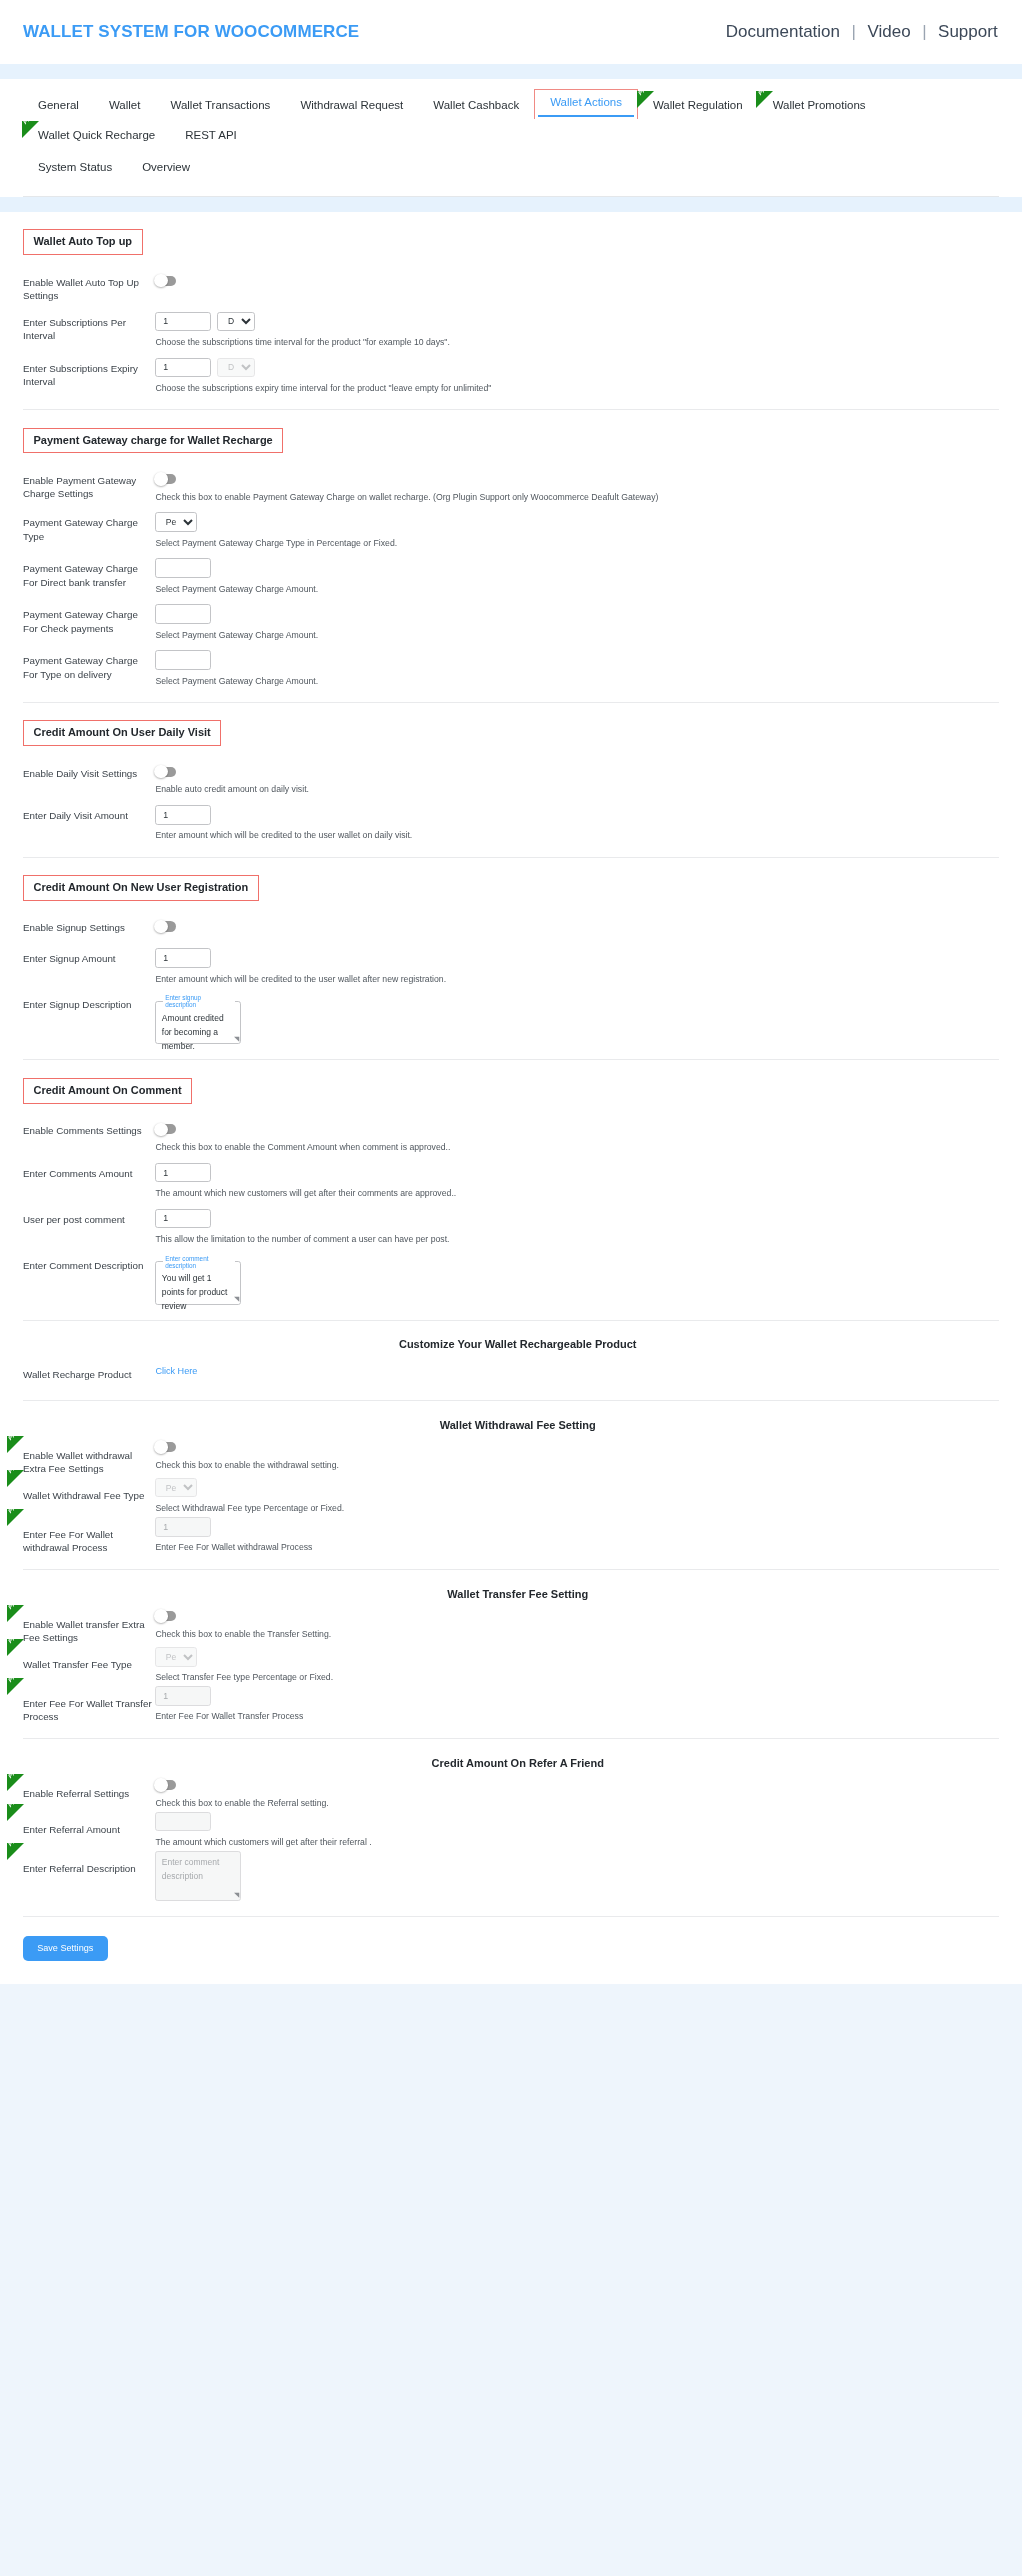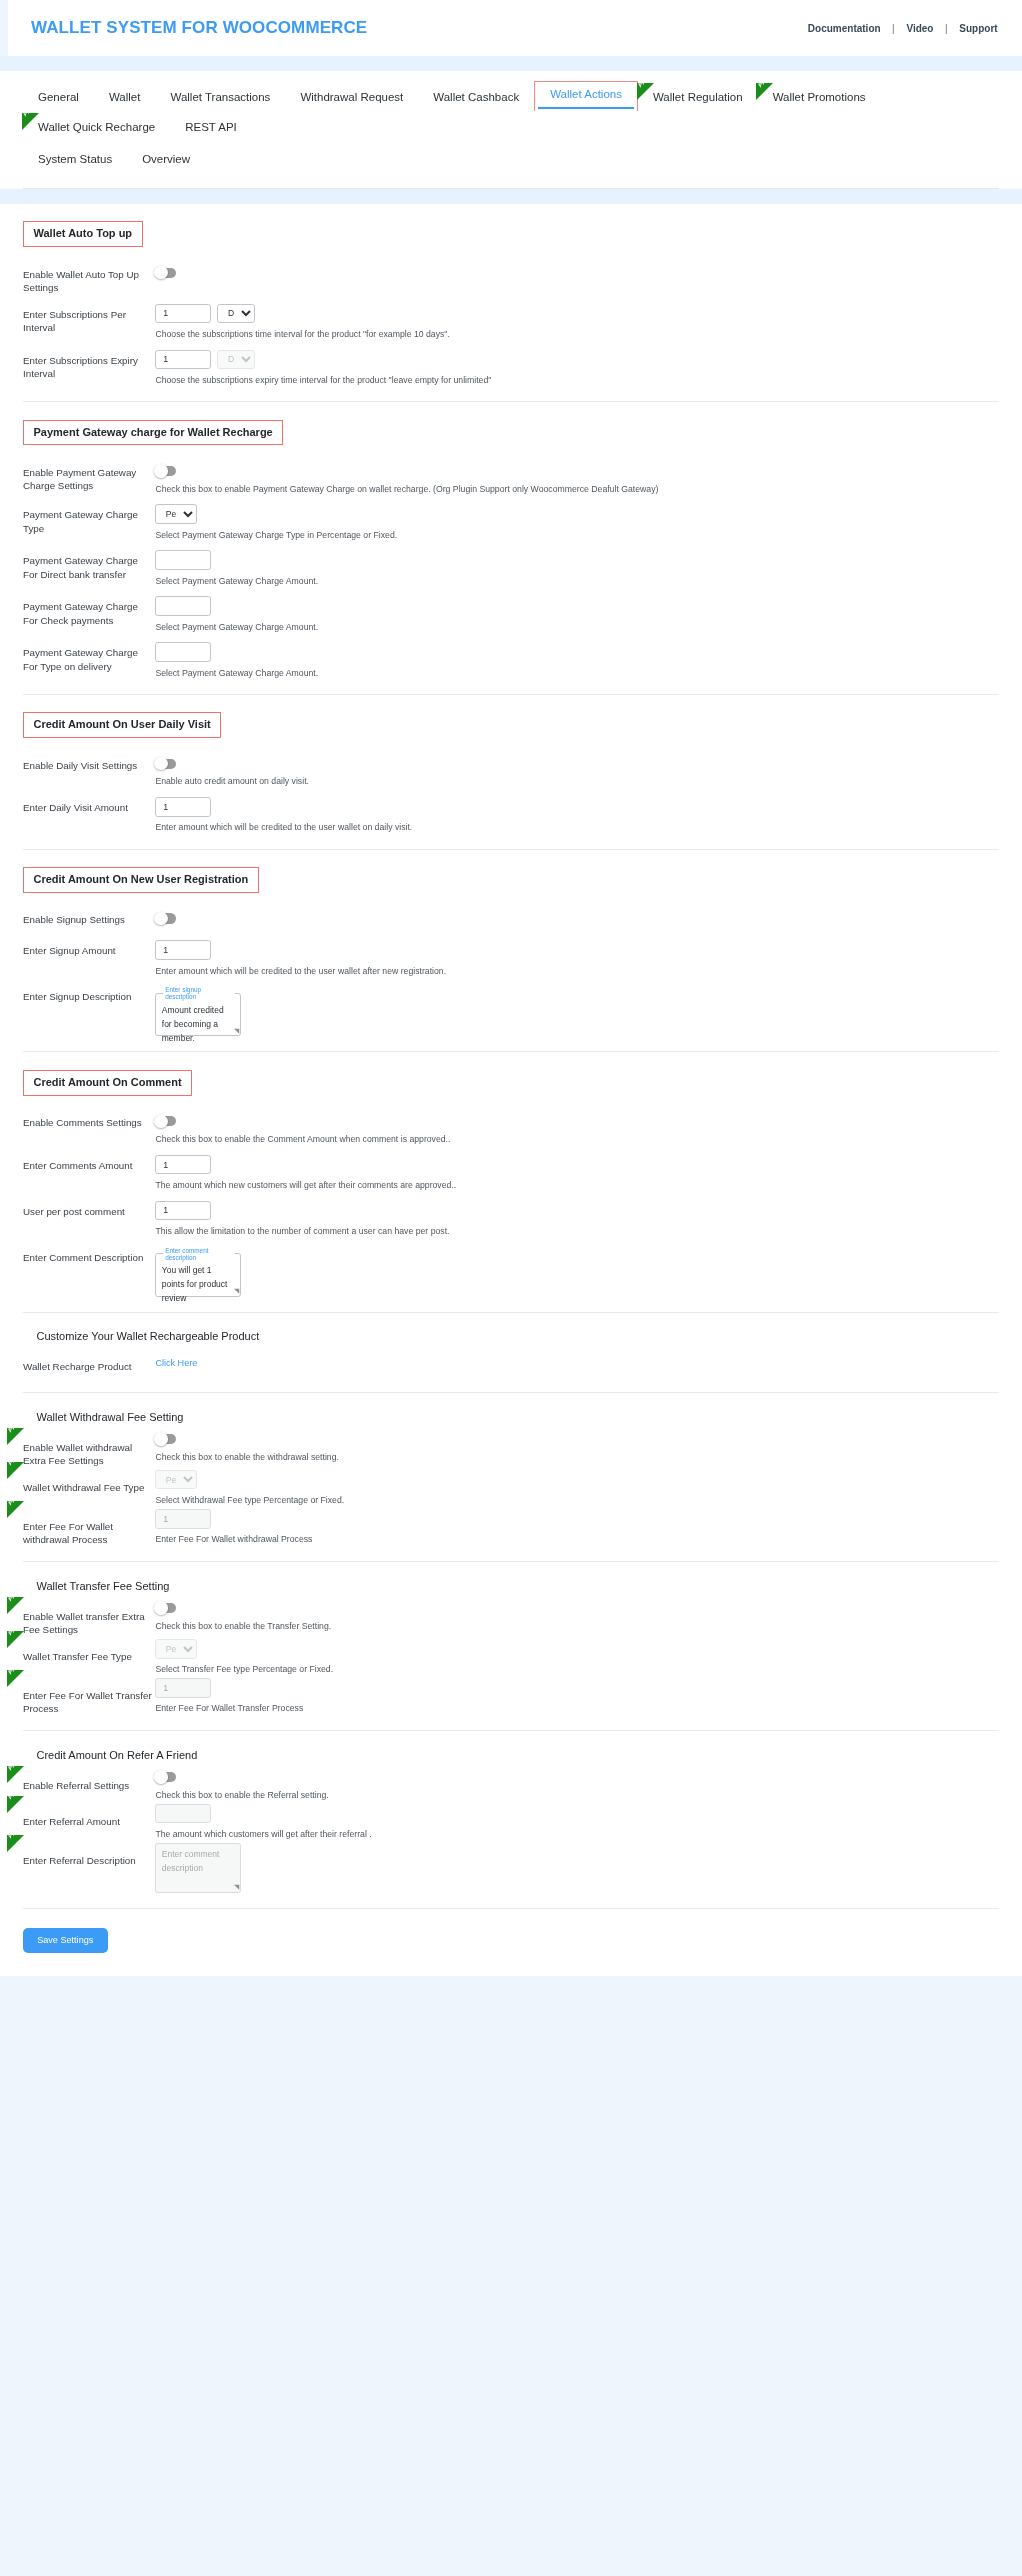--- a/index.html
+++ b/index.html
@@ -9,34 +9,33 @@
     background:#eef5fc;
     font-family:"Liberation Sans", sans-serif;
     color:#32373c;
     -webkit-font-smoothing:antialiased;
   }
   .page { width:1022px; position:relative; }
 
   
   .topbar {
     background:#fff;
-    height:56px;
+    height:64px;
     display:flex;
     align-items:center;
     justify-content:space-between;
     padding:0 24.4px 0 23px;
-    margin-left:8px;
   }
   .brand {
     color:#3b9bf5;
     font-size:17px;
     font-weight:bold;
     letter-spacing:0.1px;
   }
-  .toplinks { display:flex; align-items:center; font-size:10px; color:#3c4858;font-weight:bold; }
+  .toplinks { display:flex; align-items:center; font-size:17px; color:#3c4858; }
   .toplinks a { color:#3c4858; text-decoration:none; }
   .toplinks .sep { margin:0 11.5px; color:#9aa4b1; }
 
   .bluestrip { height:15px; background:#e6f2fd; }
 
   
   .tabwrap { background:#fff; padding:9.5px 0 0 0; }
   .tabrow {
     display:flex;
     align-items:flex-end;
@@ -102,22 +101,23 @@
     margin:17.6px 0 6.8px 0;
     font-size:11px;
     font-weight:bold;
     color:#23282d;
     line-height:1;
   }
   .sec-head-plain {
     display:block;
     margin:17.6px 0 4.1px 13.5px;
     font-size:11px;
-    font-weight:normal;
+    font-weight:bold;
     color:#23282d;
+    text-align:center;
   }
 
   .row {
     display:flex;
     align-items:flex-start;
     padding:9.5px 0 0 0;
     min-height:31px;
   }
   .row .lbl {
     width:129px;

